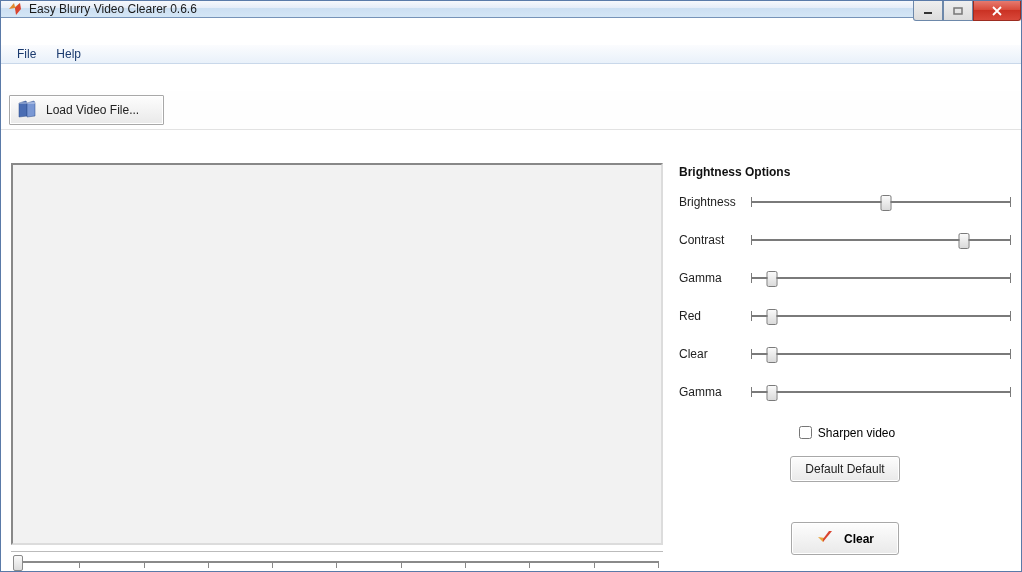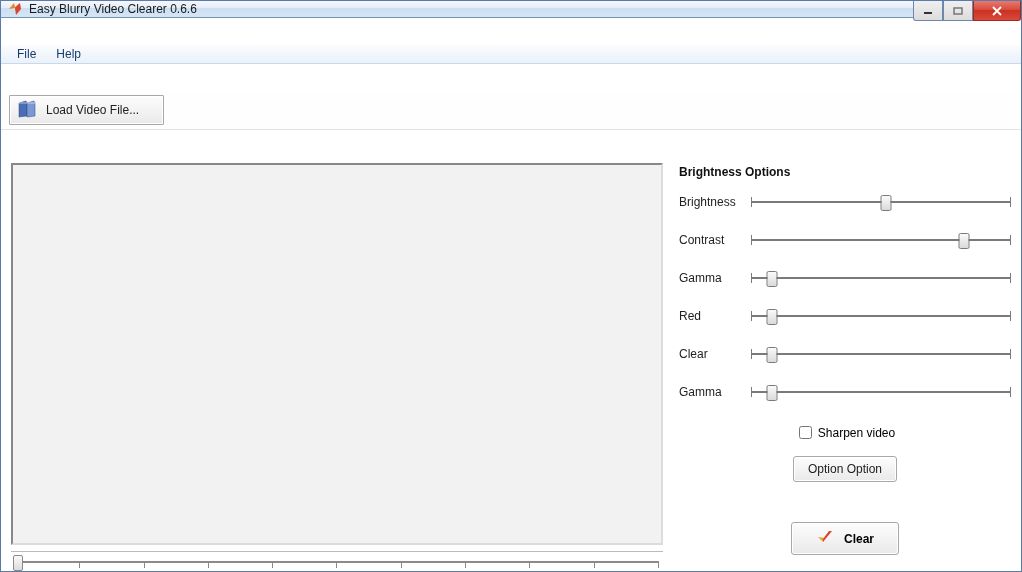--- a/index.html
+++ b/index.html
@@ -361,21 +361,21 @@
             </div>
           </div>
         </div>
 
       <div class="checkbox-row">
         <input type="checkbox" style="">
         <span>Sharpen video</span>
       </div>
 
       <div class="center-btn-row">
-        <div class="std-btn">Option Option</div>
+        <div class="std-btn">Default Default</div>
       </div>
 
       <div class="clear-btn-row">
         <div class="clear-btn">
           <span class="icon">
             <svg width="18" height="16" viewBox="0 0 18 16">
               <path d="M2 8 L7 13 L9 9 Z" fill="#e8a43a"></path>
               <path d="M7 13 L16 2 L13 2 L7 10 Z" fill="#d9442f"></path>
             </svg>
           </span>

